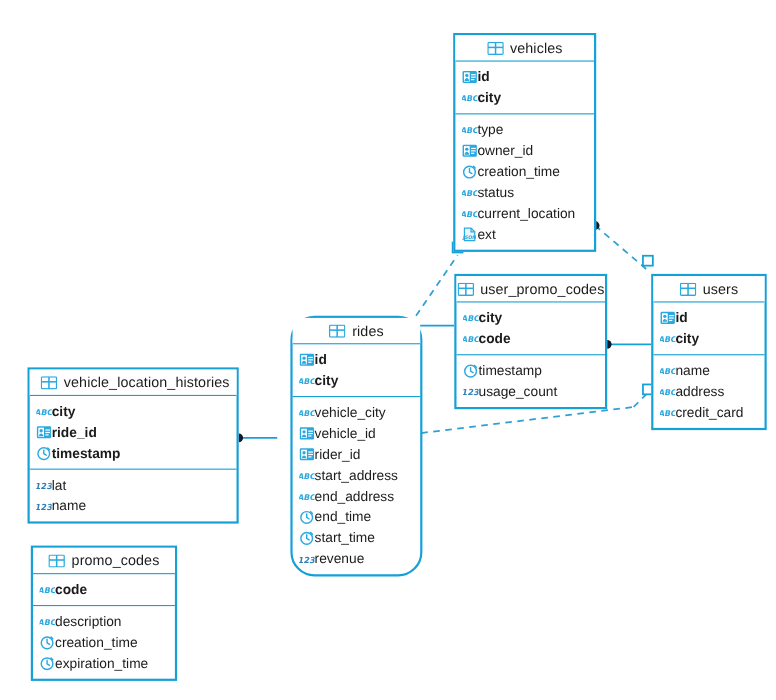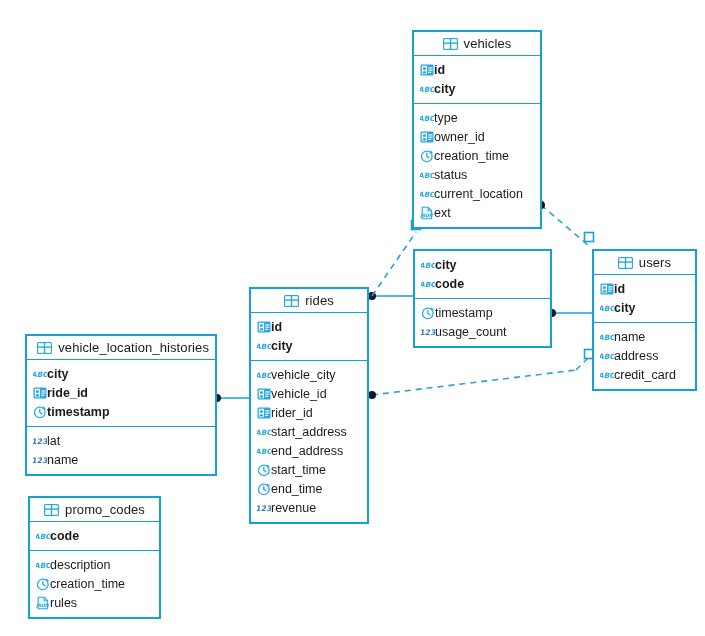--- a/index.html
+++ b/index.html
@@ -188,20 +188,32 @@
               <path d="M8.2 1.3v3.4h3.4" fill="none" stroke="#2aa9e0" stroke-width="1.1"></path>
               <text x="6.9" y="11.3" font-family="DejaVu Sans, sans-serif" font-size="4.4" font-weight="bold" fill="#2aa9e0" text-anchor="middle">JSON</text>
             </svg>
           </span>
         <span class="fld-name">ext</span>
       </div>
     </div>
   </div>
 
   <div class="table-node" style="left:413px;top:249px;width:139px;">
+    <div class="tbl-header">
+      <span class="hdr-ico">
+        <svg viewBox="0 0 15 12">
+            <rect x="0" y="0" width="15" height="12" rx="1.5" fill="#2aa9e0"></rect>
+            <rect x="1.2" y="1.2" width="5.6" height="3.2" fill="#fff"></rect>
+            <rect x="8.2" y="1.2" width="5.6" height="3.2" fill="#fff"></rect>
+            <rect x="1.2" y="5.8" width="5.6" height="5" fill="#fff"></rect>
+            <rect x="8.2" y="5.8" width="5.6" height="5" fill="#fff"></rect>
+          </svg>
+      </span>
+      <span class="tbl-title">user_promo_codes</span>
+    </div>
     <div class="tbl-section keys">
       <div class="field">
         <span class="ico">
             <svg viewBox="0 0 14 14">
               <text x="7" y="10.2" font-family="DejaVu Sans, sans-serif" font-size="7.2" font-weight="bold" fill="#2aa9e0" text-anchor="middle">ABC</text>
             </svg>
           </span>
         <span class="fld-name">city</span>
       </div>
       <div class="field">
@@ -293,21 +305,21 @@
         <span class="ico">
             <svg viewBox="0 0 14 14">
               <text x="7" y="10.2" font-family="DejaVu Sans, sans-serif" font-size="7.2" font-weight="bold" fill="#2aa9e0" text-anchor="middle">ABC</text>
             </svg>
           </span>
         <span class="fld-name">credit_card</span>
       </div>
     </div>
   </div>
 
-  <div class="table-node" style="left:249px;top:287px;width:120px;">
+  <div class="table-node" style="left:264px;top:287px;width:120px;border-radius:22px;">
     <div class="tbl-header">
       <span class="hdr-ico">
         <svg viewBox="0 0 15 12">
             <rect x="0" y="0" width="15" height="12" rx="1.5" fill="#2aa9e0"></rect>
             <rect x="1.2" y="1.2" width="5.6" height="3.2" fill="#fff"></rect>
             <rect x="8.2" y="1.2" width="5.6" height="3.2" fill="#fff"></rect>
             <rect x="1.2" y="5.8" width="5.6" height="5" fill="#fff"></rect>
             <rect x="8.2" y="5.8" width="5.6" height="5" fill="#fff"></rect>
           </svg>
       </span>
@@ -391,45 +403,45 @@
         <span class="fld-name">end_address</span>
       </div>
       <div class="field">
         <span class="ico">
             <svg viewBox="0 0 14 14">
               <circle cx="6.8" cy="7.4" r="5.3" fill="none" stroke="#2aa9e0" stroke-width="1.3"></circle>
               <path d="M6.8 4.2v3.2l2.2 1.4" fill="none" stroke="#2aa9e0" stroke-width="1.3" stroke-linecap="round"></path>
               <path d="M10.4 2.2l1.6 1.6" stroke="#2aa9e0" stroke-width="1.3" stroke-linecap="round"></path>
             </svg>
           </span>
+        <span class="fld-name">end_time</span>
+      </div>
+      <div class="field">
+        <span class="ico">
+            <svg viewBox="0 0 14 14">
+              <circle cx="6.8" cy="7.4" r="5.3" fill="none" stroke="#2aa9e0" stroke-width="1.3"></circle>
+              <path d="M6.8 4.2v3.2l2.2 1.4" fill="none" stroke="#2aa9e0" stroke-width="1.3" stroke-linecap="round"></path>
+              <path d="M10.4 2.2l1.6 1.6" stroke="#2aa9e0" stroke-width="1.3" stroke-linecap="round"></path>
+            </svg>
+          </span>
         <span class="fld-name">start_time</span>
       </div>
       <div class="field">
         <span class="ico">
             <svg viewBox="0 0 14 14">
-              <circle cx="6.8" cy="7.4" r="5.3" fill="none" stroke="#2aa9e0" stroke-width="1.3"></circle>
-              <path d="M6.8 4.2v3.2l2.2 1.4" fill="none" stroke="#2aa9e0" stroke-width="1.3" stroke-linecap="round"></path>
-              <path d="M10.4 2.2l1.6 1.6" stroke="#2aa9e0" stroke-width="1.3" stroke-linecap="round"></path>
-            </svg>
-          </span>
-        <span class="fld-name">end_time</span>
-      </div>
-      <div class="field">
-        <span class="ico">
-            <svg viewBox="0 0 14 14">
               <text x="7" y="10.4" font-family="DejaVu Sans, sans-serif" font-size="7.6" font-weight="bold" fill="#2f7fb8" text-anchor="middle">123</text>
             </svg>
           </span>
         <span class="fld-name">revenue</span>
       </div>
     </div>
   </div>
 
   <div class="table-node" style="left:25px;top:334px;width:192px;">
-    <div class="tbl-header" style="justify-content:space-between;padding-left:10px;">
+    <div class="tbl-header" style="justify-content:flex-start;padding-left:10px;">
       <span class="hdr-ico">
         <svg viewBox="0 0 15 12">
             <rect x="0" y="0" width="15" height="12" rx="1.5" fill="#2aa9e0"></rect>
             <rect x="1.2" y="1.2" width="5.6" height="3.2" fill="#fff"></rect>
             <rect x="8.2" y="1.2" width="5.6" height="3.2" fill="#fff"></rect>
             <rect x="1.2" y="5.8" width="5.6" height="5" fill="#fff"></rect>
             <rect x="8.2" y="5.8" width="5.6" height="5" fill="#fff"></rect>
           </svg>
       </span>
       <span class="tbl-title">vehicle_location_histories</span>
@@ -526,23 +538,23 @@
               <circle cx="6.8" cy="7.4" r="5.3" fill="none" stroke="#2aa9e0" stroke-width="1.3"></circle>
               <path d="M6.8 4.2v3.2l2.2 1.4" fill="none" stroke="#2aa9e0" stroke-width="1.3" stroke-linecap="round"></path>
               <path d="M10.4 2.2l1.6 1.6" stroke="#2aa9e0" stroke-width="1.3" stroke-linecap="round"></path>
             </svg>
           </span>
         <span class="fld-name">creation_time</span>
       </div>
       <div class="field">
         <span class="ico">
             <svg viewBox="0 0 14 14">
-              <path d="M2.2 1.3h6l3.4 3.4v8h-9.4z" fill="#e8f6fd" stroke="#2aa9e0" stroke-width="1.1"></path>
-              <path d="M8.2 1.3v3.4h3.4" fill="none" stroke="#2aa9e0" stroke-width="1.1"></path>
-              <text x="6.9" y="11.3" font-family="DejaVu Sans, sans-serif" font-size="4.4" font-weight="bold" fill="#2aa9e0" text-anchor="middle">JSON</text>
-            </svg>
-          </span>
-        <span class="fld-name">rules</span>
+              <circle cx="6.8" cy="7.4" r="5.3" fill="none" stroke="#2aa9e0" stroke-width="1.3"></circle>
+              <path d="M6.8 4.2v3.2l2.2 1.4" fill="none" stroke="#2aa9e0" stroke-width="1.3" stroke-linecap="round"></path>
+              <path d="M10.4 2.2l1.6 1.6" stroke="#2aa9e0" stroke-width="1.3" stroke-linecap="round"></path>
+            </svg>
+          </span>
+        <span class="fld-name">expiration_time</span>
       </div>
     </div>
   </div>
 
 </div>
 
 </body></html>

